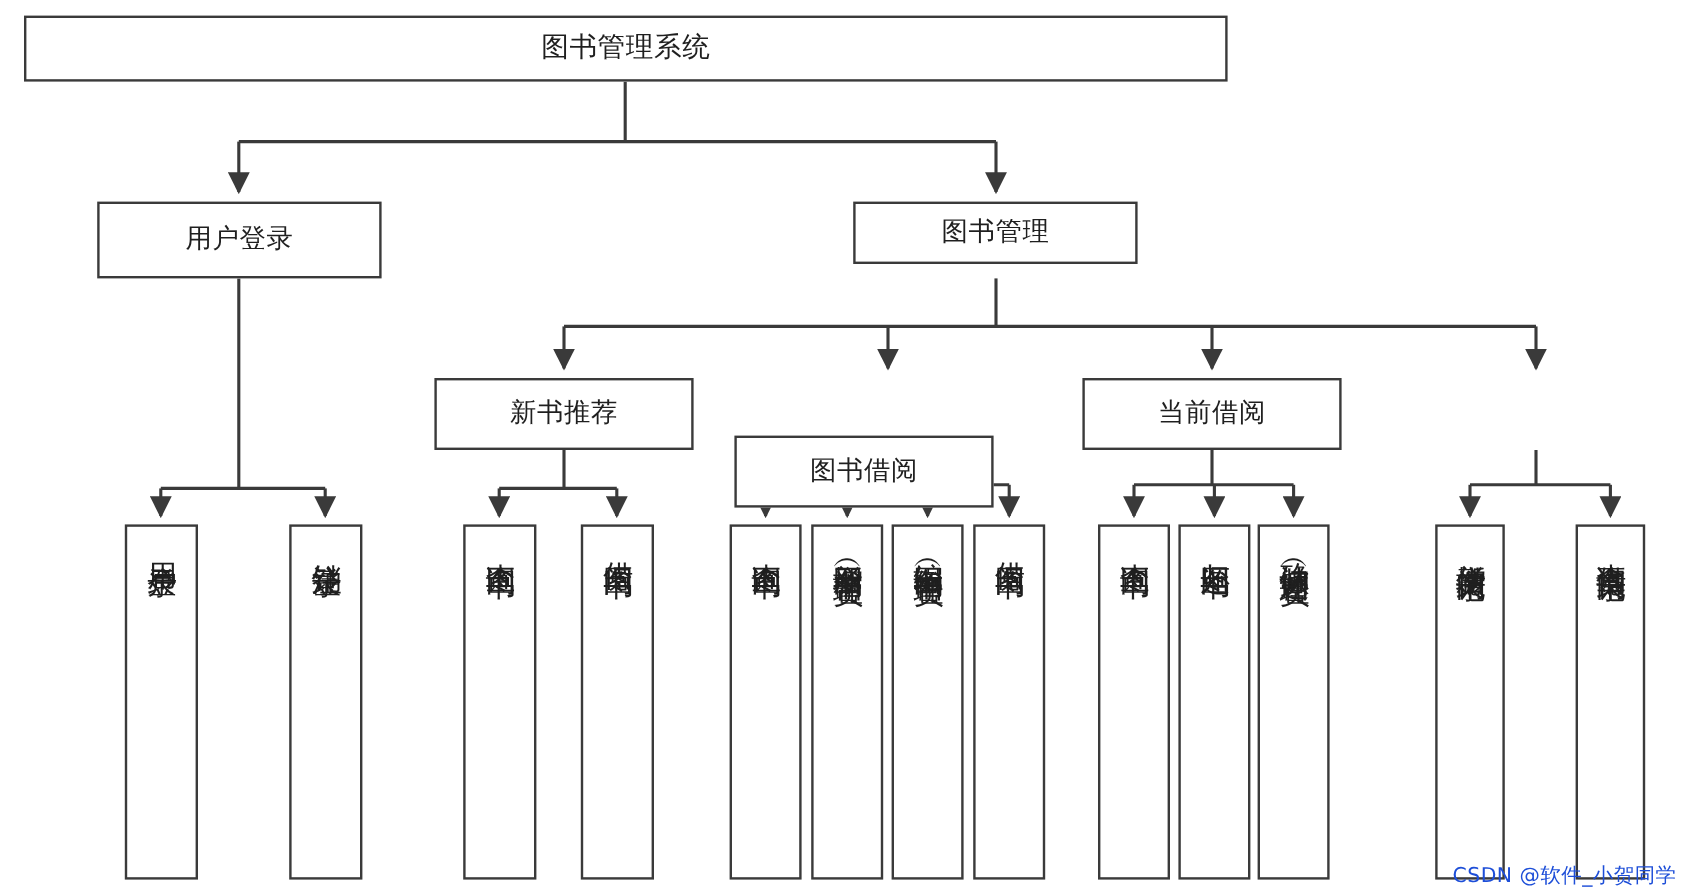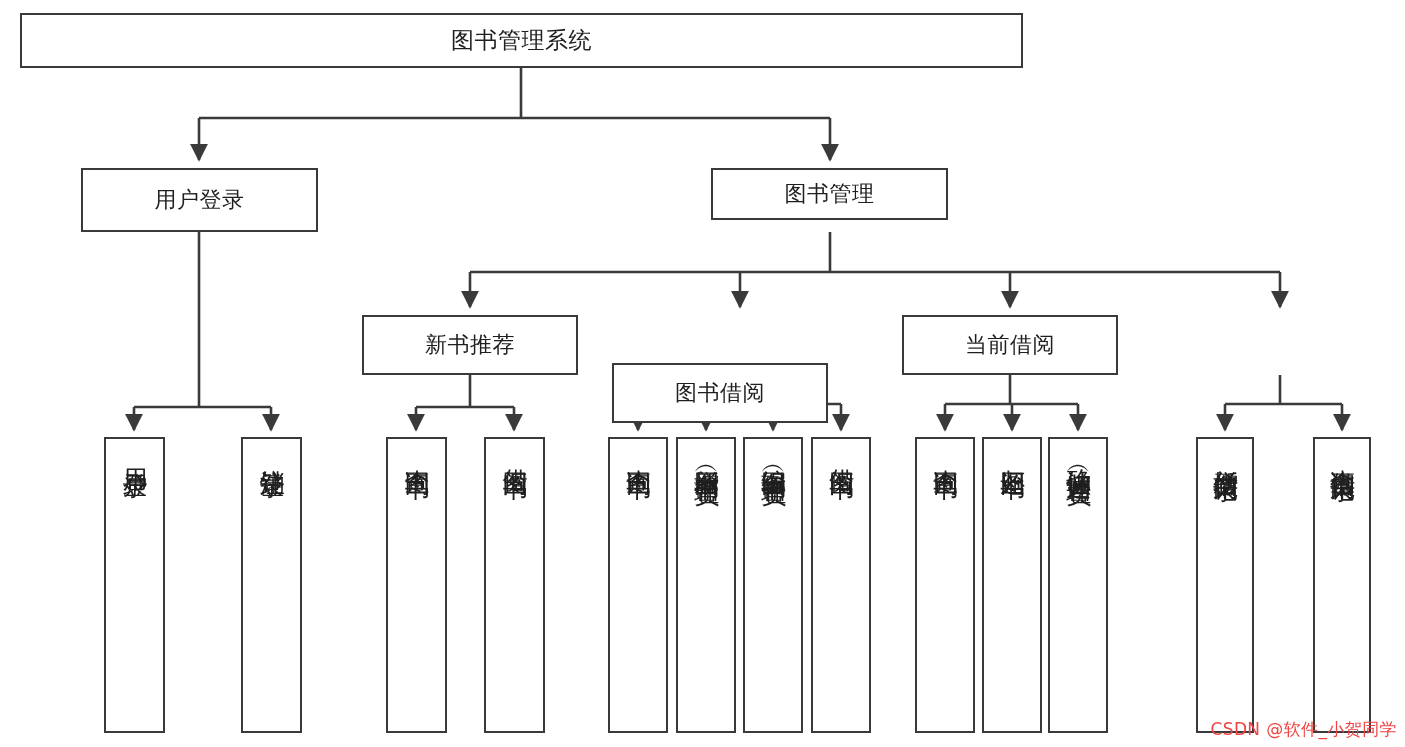--- a/index.html
+++ b/index.html
@@ -60,21 +60,21 @@
     font-size: 25px;
     line-height: 1.06;
     letter-spacing: 2px;
     white-space: nowrap;
   }
   .watermark {
     position: absolute;
     right: 8px;
     bottom: 6px;
     font-size: 17px;
-    color: #ef4444;
+    color: #1d4ed8;
     letter-spacing: 0.4px;
     z-index: 5;
     white-space: nowrap;
     font-family: "DejaVu Sans", "Liberation Sans", sans-serif;
   }
 </style>
 </head>
 <body>
 
 <div id="canvas">

